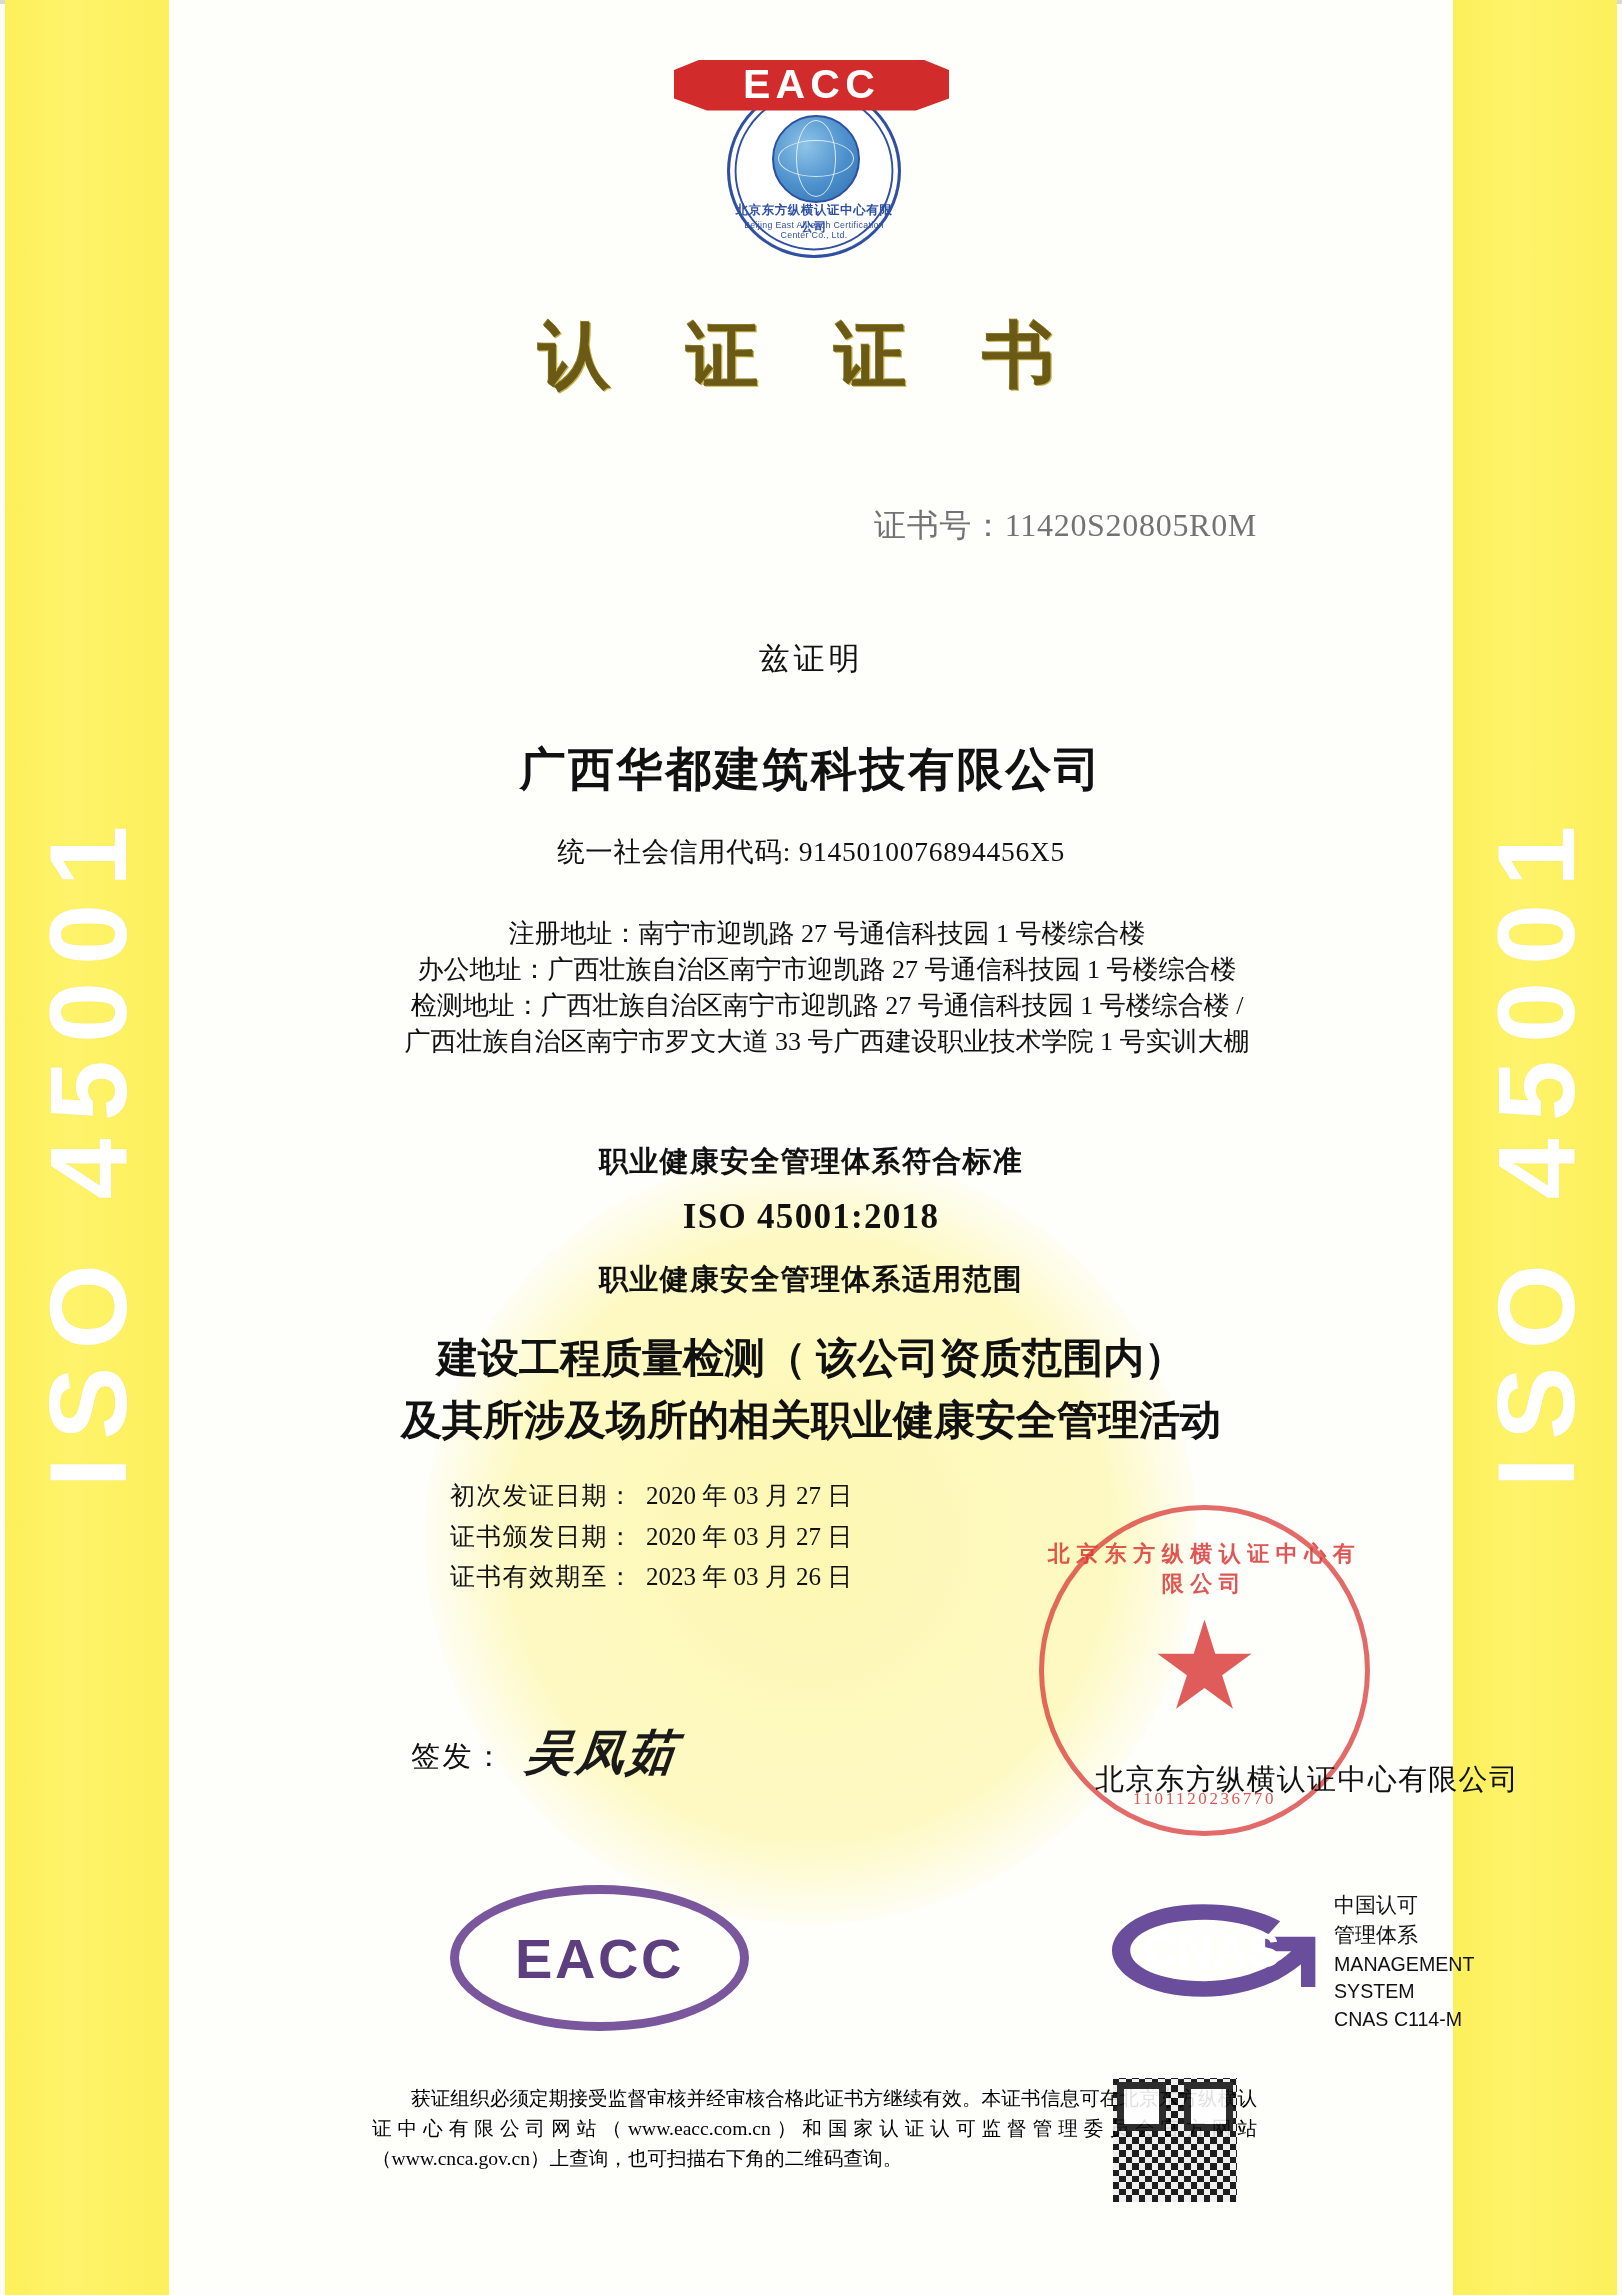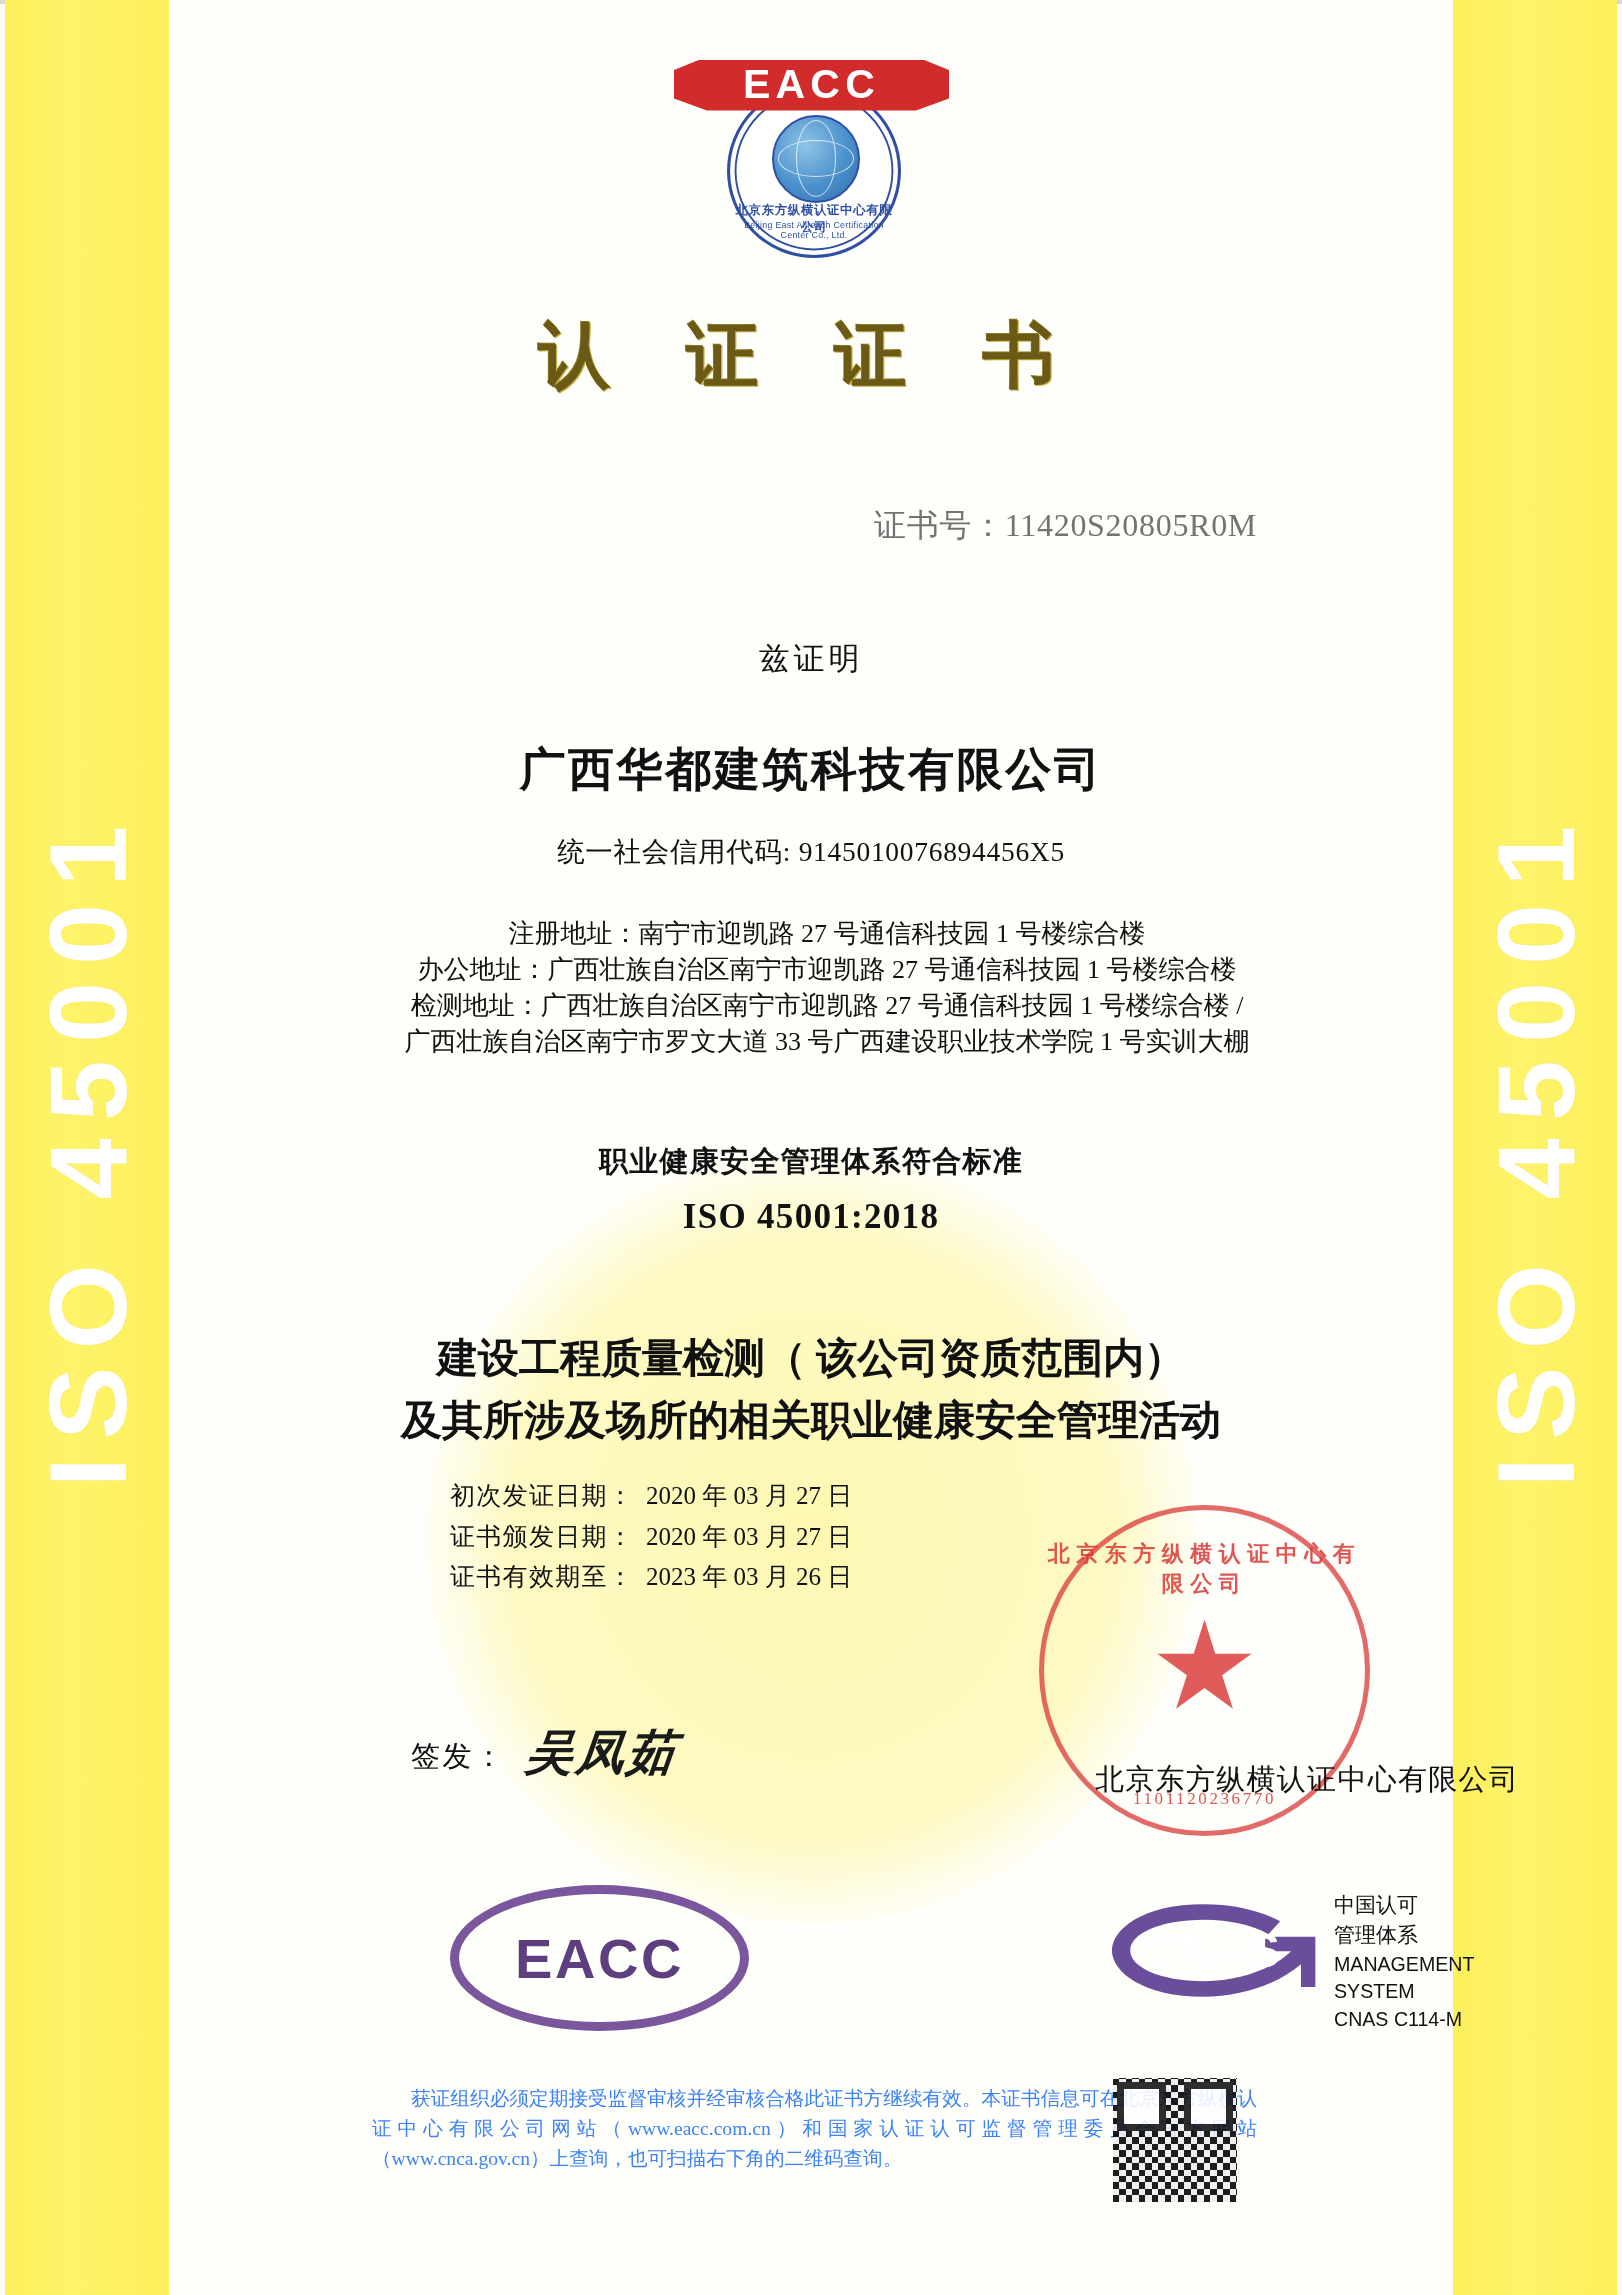--- a/index.html
+++ b/index.html
@@ -375,21 +375,21 @@
   .cnas-text .cn { font-family: "Liberation Serif", serif; font-size: 21px; }
 
   
   .footer {
     position: absolute;
     left: 203px;
     right: 196px;
     top: 2084px;
     font-size: 19.6px;
     line-height: 1.52;
-    color: #3b82f6;
+    color: #000000;
     text-align: justify;
   }
   .footer p { margin: 0 0 3.9px 0; }
   .footer .indent { text-indent: 39px; }
 
   .qr {
     position: absolute;
     right: 216px;
     top: 2078px;
     width: 124px;
@@ -468,20 +468,21 @@
       <div class="addr-row">
         <span class="addr-label">检测地址：</span><span>广西壮族自治区南宁市迎凯路 27 号通信科技园 1 号楼综合楼 /</span>
       </div>
       <div class="addr-row">
         <span class="addr-label"></span><span>广西壮族自治区南宁市罗文大道 33 号广西建设职业技术学院 1 号实训大棚</span>
       </div>
     </div>
 
     <div class="std-line std-conform">职业健康安全管理体系符合标准</div>
     <div class="std-line std-code">ISO 45001:2018</div>
+    <div class="std-line std-scope-label">职业健康安全管理体系适用范围</div>
 
     <div class="scope-text">
       <div>建设工程质量检测（ 该公司资质范围内）</div>
       <div>及其所涉及场所的相关职业健康安全管理活动</div>
     </div>
 
     <div class="dates">
       <div class="row">
         <span class="lbl">初次发证日期：</span>
         <span class="val">2020 年 03 月 27 日</span>

